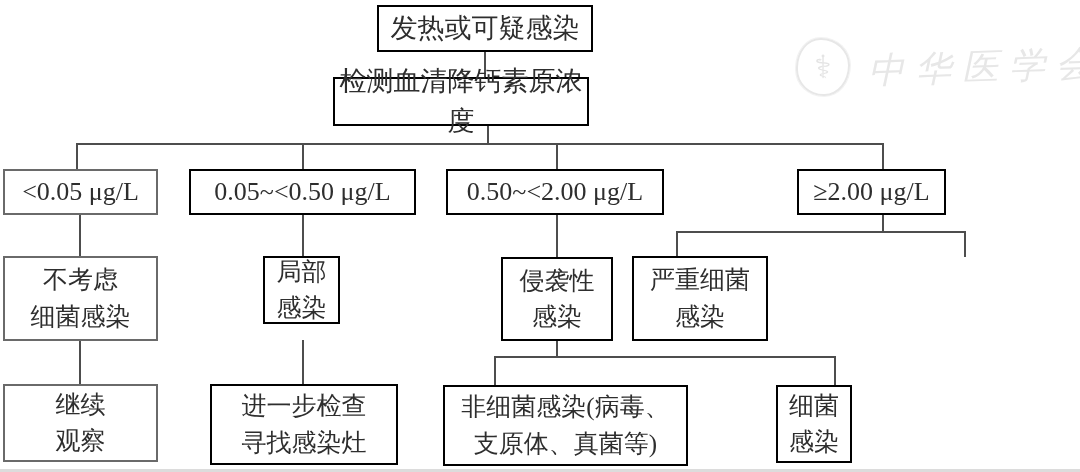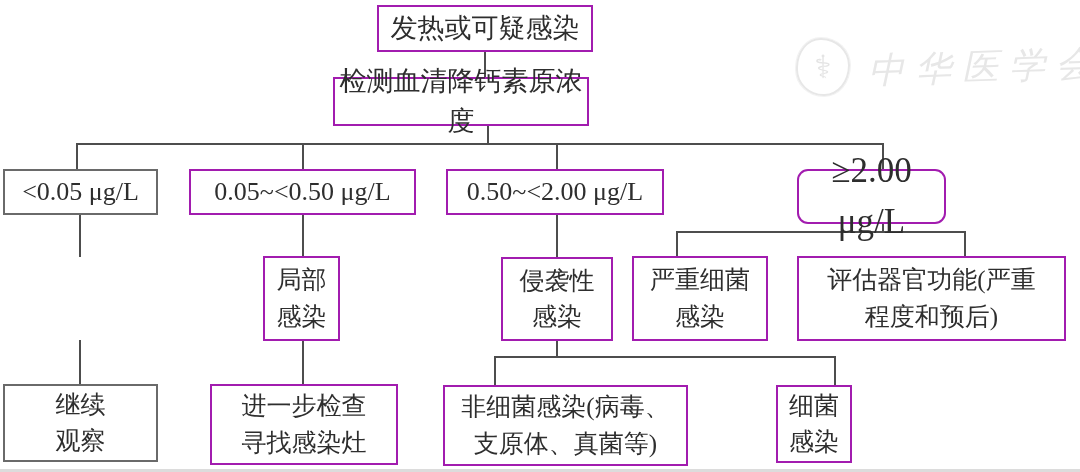--- a/index.html
+++ b/index.html
@@ -13,38 +13,38 @@
     height: 472px;
     background: #ffffff;
     overflow: hidden;
     font-family: "Liberation Serif", "DejaVu Serif", serif;
   }
   
   .node {
     position: absolute;
     box-sizing: border-box;
     background: #ffffff;
-    border: 2px solid #a21caf;
+    border: 2px solid #000000;
     color: #2e2e2e;
     display: flex;
     align-items: center;
     justify-content: center;
     text-align: center;
     white-space: pre-line;
     line-height: 1.45;
     z-index: 2;
   }
   #n-fever    { left:377px; top:5px;   width:216px; height:47px; font-size:27px; }
   #n-pct      { left:333px; top:77px;  width:256px; height:49px; font-size:27px; }
   #n-r1       { left:3px;   top:169px; width:155px; height:46px; font-size:26px; border-color:#6a6a6a; }
   #n-r2       { left:189px; top:169px; width:227px; height:46px; font-size:26px; }
   #n-r3       { left:446px; top:169px; width:218px; height:46px; font-size:26px; }
-  #n-r4       { left:797px; top:169px; width:149px; height:55px; font-size:35px;border-radius:11px; }
+  #n-r4       { left:797px; top:169px; width:149px; height:46px; font-size:26px; }
   #n-nobact   { left:3px;   top:256px; width:155px; height:85px; font-size:25px; border-color:#6a6a6a; }
-  #n-local    { left:263px; top:256px; width:77px;  height:85px; font-size:25px; }
+  #n-local    { left:263px; top:256px; width:77px;  height:68px; font-size:25px; }
   #n-invasive { left:501px; top:257px; width:112px; height:84px; font-size:25px; }
   #n-severe   { left:632px; top:256px; width:136px; height:85px; font-size:25px; }
   #n-organ    { left:797px; top:256px; width:269px; height:85px; font-size:25px; }
   #n-observe  { left:3px;   top:384px; width:155px; height:78px; font-size:25px; border-color:#6a6a6a; }
   #n-further  { left:210px; top:384px; width:188px; height:81px; font-size:25px; }
   #n-nonbact  { left:443px; top:385px; width:245px; height:81px; font-size:25px; }
   #n-bact     { left:776px; top:385px; width:76px;  height:78px; font-size:25px; }
 
   
   .vline, .hline {
@@ -131,28 +131,28 @@
   <div class="hline" style="left:494px; top:356px; width:342px;"></div>
   <div class="vline" style="left:494px; top:356px; height:30px;"></div>
   <div class="vline" style="left:834px; top:356px; height:30px;"></div>
 
   <div class="node" id="n-fever">发热或可疑感染</div>
   <div class="node" id="n-pct">检测血清降钙素原浓度</div>
   <div class="node" id="n-r1">&lt;0.05 μg/L</div>
   <div class="node" id="n-r2">0.05~&lt;0.50 μg/L</div>
   <div class="node" id="n-r3">0.50~&lt;2.00 μg/L</div>
   <div class="node" id="n-r4">≥2.00 μg/L</div>
+  <div class="node" id="n-nobact">不考虑
+细菌感染</div>
   <div class="node" id="n-local">局部
 感染</div>
   <div class="node" id="n-invasive">侵袭性
 感染</div>
   <div class="node" id="n-severe">严重细菌
 感染</div>
-  <div class="node" id="n-organ">评估器官功能(严重
-程度和预后)</div>
   <div class="node" id="n-observe">继续
 观察</div>
   <div class="node" id="n-nonbact">非细菌感染(病毒、
 支原体、真菌等)</div>
   <div class="node" id="n-further">进一步检查
 寻找感染灶</div>
   <div class="node" id="n-bact">细菌
 感染</div>
 
   <div class="bottom-edge"></div>

